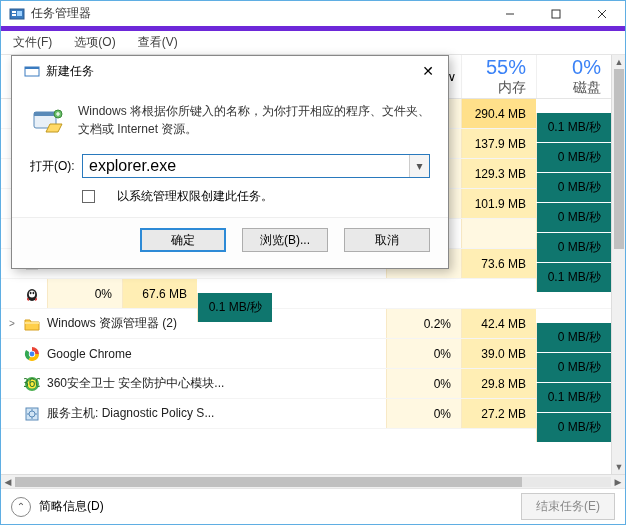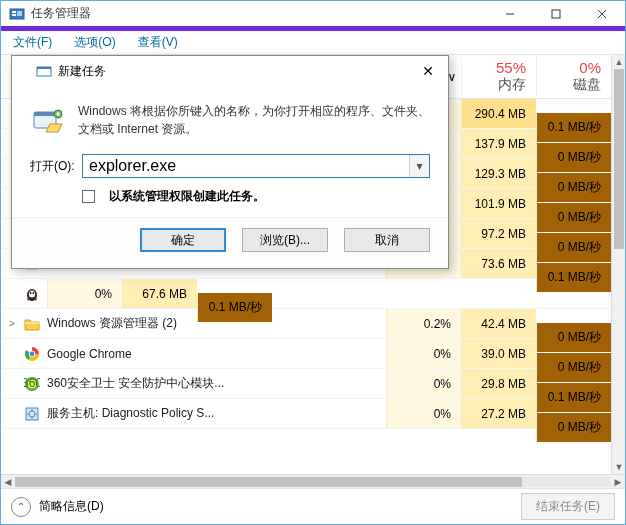--- a/index.html
+++ b/index.html
@@ -7,73 +7,73 @@
 
 .window { width: 626px; height: 525px; border: 1px solid #5faee3; display: flex; flex-direction: column; background: #fff; }
 
 .titlebar { height: 30px; display: flex; align-items: center; padding-left: 8px; background: #fff; border-bottom: 5px solid #6d28d9; }
 .titlebar .icon { width: 16px; height: 16px; margin-right: 6px; }
 .titlebar .title { flex: 1; color: #333; }
 .titlebar .wc { display: flex; }
 .titlebar .wcbtn { width: 46px; height: 30px; display: flex; align-items: center; justify-content: center; color: #333; }
 .titlebar .wcbtn svg { width: 10px; height: 10px; }
 
-.menubar { height: 24px; display: flex; align-items: center; padding: 0 6px; gap: 10px; border-bottom: 1px solid #e5e5e5; color: #0369a1; }
+.menubar { height: 24px; display: flex; align-items: center; padding: 0 6px; gap: 10px; border-bottom: 1px solid #e5e5e5; color: #404040; }
 .menubar span { padding: 2px 6px; }
 
 .content { flex: 1; position: relative; overflow: hidden; }
 
 .table { position: absolute; top: 0; left: 0; right: 14px; }
 .thead { height: 44px; display: flex; border-bottom: 1px solid #e5e5e5; }
 .thead .spacer { flex: 1; }
 .thead .col { width: 75px; display: flex; flex-direction: column; align-items: flex-end; justify-content: center; padding-right: 10px; border-left: 1px solid #f0f0f0; }
-.thead .col .pct { font-size: 15px; color: #ef4444; }
+.thead .col .pct { font-size: 20px; color: #3b82f6; }
 .thead .col .lbl { font-size: 14px; color: #555; }
 .thead .chev { width: 18px; display: flex; align-items: center; justify-content: center; }
 
 .rows .row { height: 30px; display: flex; align-items: center; border-bottom: 1px solid #f4f4f4; }
 .rows .row .expand { width: 22px; display: flex; align-items: center; justify-content: center; color: #777; font-size: 10px; }
 .rows .row .ric { width: 18px; height: 18px; margin-right: 6px; display: flex; align-items: center; justify-content: center; }
 .rows .row .name { flex: 1; color: #222; white-space: nowrap; overflow: hidden; text-overflow: ellipsis; }
 .rows .row .cell { width: 75px; text-align: right; padding-right: 10px; height: 100%; display: flex; align-items: center; justify-content: flex-end; border-left: 1px solid #f8e9c6; }
 .cell.cpu { background: #fff8e1; }
 .cell.mem { background: #ffeeb4; }
 .cell.mem.hi { background: #ffe08a; }
-.cell.disk { background: #a16207; margin-top: 28px; }
+.cell.disk { background: #0f766e; margin-top: 28px; }
 
 .vscroll { position: absolute; top: 0; right: 0; width: 14px; height: 100%; background: #f0f0f0; border-left: 1px solid #ddd; }
 .vscroll .thumb { position: absolute; top: 14px; left: 2px; width: 10px; height: 180px; background: #c0c0c0; }
 .vscroll .up,.vscroll .dn { position: absolute; left: 0; width: 14px; height: 14px; display: flex; align-items: center; justify-content: center; color: #666; font-size: 9px; }
 .vscroll .up { top: 0; } .vscroll .dn { bottom: 0; }
 
 .hscroll { height: 14px; background: #f0f0f0; border-top: 1px solid #ddd; display: flex; align-items: center; }
 .hscroll .lf,.hscroll .rt { width: 14px; text-align: center; color: #666; font-size: 9px; }
 .hscroll .track { flex: 1; height: 10px; background: #e8e8e8; position: relative; }
 .hscroll .thumb { position: absolute; left: 0; top: 0; height: 100%; width: 85%; background: #c0c0c0; }
 
 .footer { height: 36px; border-top: 1px solid #e5e5e5; display: flex; align-items: center; padding: 0 10px; }
 .footer .chev-circle { width: 20px; height: 20px; border: 1px solid #888; border-radius: 50%; display: flex; align-items: center; justify-content: center; margin-right: 8px; font-size: 10px; color: #555; }
 .footer .flex { flex: 1; }
 .footer button { padding: 4px 14px; border: 1px solid #ccc; background: #f4f4f4; color: #888; }
 
 
 .dialog { position: absolute; left: 11px; top: 55px; width: 438px; background: #fff; border: 1px solid #888; box-shadow: 3px 3px 10px rgba(0,0,0,0.25); display: flex; flex-direction: column; }
-.dialog .dtitlebar { height: 30px; display: flex; align-items: center; padding-left: 24px; }
+.dialog .dtitlebar { height: 30px; display: flex; align-items: center; padding-left: 12px; }
 .dialog .dtitlebar .dicon { width: 16px; height: 16px; margin-right: 6px; }
 .dialog .dtitlebar .dtitle { flex: 1; }
 .dialog .dtitlebar .dclose { width: 40px; height: 30px; display: flex; align-items: center; justify-content: center; font-size: 14px; }
 .dialog .dbody { padding: 16px 18px 10px 18px; display: flex; }
 .dialog .dbody .runicon { width: 36px; height: 36px; margin-right: 12px; display:flex; align-items:center; justify-content:center; }
 .dialog .dbody .msg { flex: 1; line-height: 1.5; color: #333; }
 .dialog .drow { display: flex; align-items: center; padding: 6px 18px; }
 .dialog .drow .dlabel { width: 52px; }
 .dialog .drow .combo { flex: 1; position: relative; }
 .dialog .drow .combo input { width: 100%; height: 24px; padding: 0 22px 0 6px; border: 1px solid #2979bd; outline: none; font-size: 16px; }
 .dialog .drow .combo .dd { position: absolute; right: 1px; top: 1px; width: 20px; height: 22px; display: flex; align-items: center; justify-content: center; color: #555; border-left: 1px solid #ccc; background:#f4f4f4;}
-.dialog .dcheck { padding: 4px 18px 12px 70px; display: flex; align-items: center; gap: 14px; font-weight: bold; }
+.dialog .dcheck { padding: 4px 18px 12px 70px; display: flex; align-items: center; gap: 22px; }
 .dialog .dcheck .cb { width: 13px; height: 13px; border: 1px solid #666; }
 .dialog .dbtns { padding: 10px 18px 16px; display: flex; justify-content: flex-end; gap: 16px; border-top: 1px solid #eee; background:#fdfdfd;}
 .dialog .dbtns button { width: 86px; height: 24px; border: 1px solid #adadad; background: #e9e9e9; }
 .dialog .dbtns button.primary { border: 2px solid #2d8ad6; background:#e9e9e9;}
 
 svg { display: block; }
 </style>
 </head>
 <body>
 
@@ -180,21 +180,20 @@
           </div>
           <div class="row">
             <span class="expand"></span>
             <span class="ric">
               <svg width="16" height="16" viewBox="0 0 16 16">
                 <rect x="2" y="2" width="12" height="12" fill="#ddd"></rect>
               </svg>
             </span>
             <span class="name"></span>
             <span class="cell cpu"></span>
-            <span class="cell mem">97.2 MB</span>
             <span class="cell disk">0 MB/秒</span>
           </div>
           <div class="row">
             <span class="expand"></span>
             <span class="ric">
               <svg width="16" height="16" viewBox="0 0 16 16">
                 <rect x="2" y="2" width="12" height="12" fill="#ddd"></rect>
               </svg>
             </span>
             <span class="name"></span>

